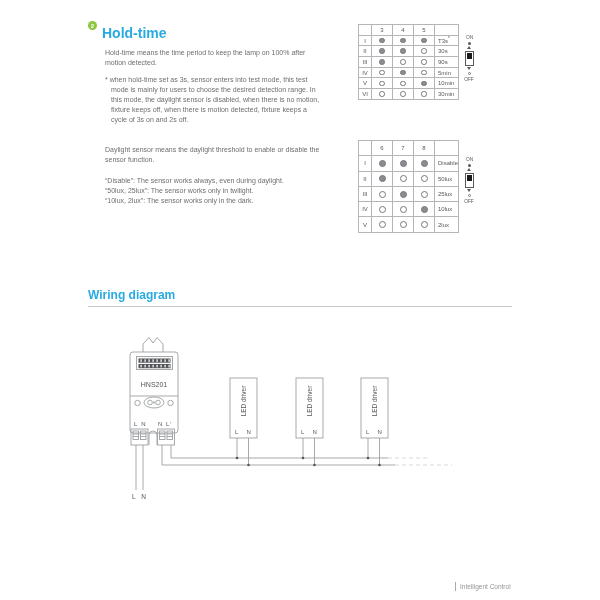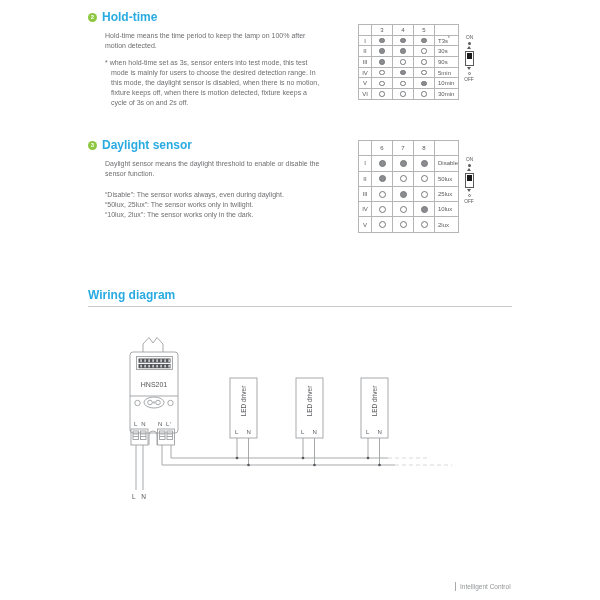--- a/index.html
+++ b/index.html
@@ -10,21 +10,21 @@
   }
   .abs { position:absolute; }
 
   
   .sec-title { display:flex; align-items:center; gap:5px; }
   .badge {
     width:9px; height:9px; border-radius:50%; background:#8dc63f; color:#fff;
     font-size:6px; font-weight:bold; display:inline-flex; align-items:center; justify-content:center;
     line-height:1;
   }
-  .sec-title-text { color:#29abe2; font-size:12px; font-weight:bold; }
+  .sec-title-text { color:#29abe2; font-size:14px; font-weight:bold;margin-top:15px; }
   .body-p { font-size:7px; line-height:10px; color:#6d6e71; margin-left:17px; margin-top:7px; width:215px; }
   .hang { text-indent:-6px; padding-left:6px; }
   .quote-lines { margin-left:17px; margin-top:11px; }
   .quote-lines div { font-size:7px; line-height:10px; color:#6d6e71; }
 
   
   .tbl { position:absolute; border-top:1px solid #b3b5b7; border-left:1px solid #b3b5b7; width:101px; background:#fff; }
   .trow { display:grid; grid-template-columns:13px 21px 21px 21px 24px; }
   .tbl1 .trow { height:10.7px; }
   .tbl2 .trow { height:15.3px; }
@@ -186,24 +186,20 @@
     <span class="sw-arrow up"></span>
     <span class="sw-rect">
         <span class="sw-knob"></span>
       </span>
     <span class="sw-arrow down"></span>
     <span class="sw-dot open"></span>
     <span class="sw-label">OFF</span>
   </div>
 
   <section class="abs" style="left:88px; top:138px; width:260px;">
-    <div class="sec-title">
-      <span class="badge">3</span>
-      <span class="sec-title-text">Daylight sensor</span>
-    </div>
     <p class="body-p">Daylight sensor means the daylight threshold to enable or disable the sensor function.</p>
     <div class="quote-lines">
       <div>“Disable”: The sensor works always, even during daylight.</div>
       <div>“50lux, 25lux”: The sensor works only in twilight.</div>
       <div>“10lux, 2lux”: The sensor works only in the dark.</div>
     </div>
   </section>
 
   <div class="tbl tbl2" style="left:358px; top:140px;">
     <div class="trow">

